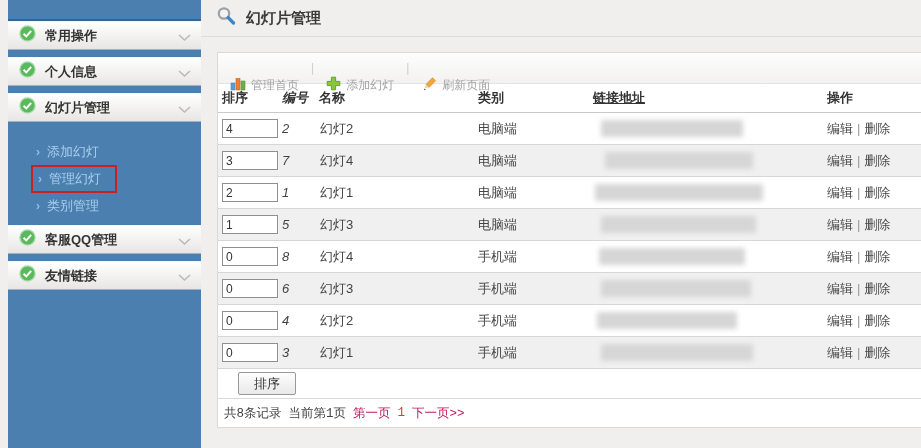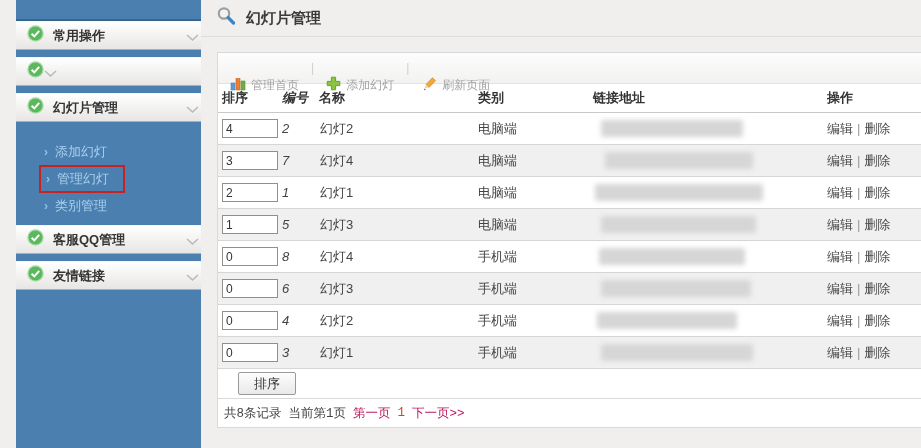--- a/index.html
+++ b/index.html
@@ -3,21 +3,21 @@
 <meta charset="utf-8">
 <style>
   * { box-sizing: border-box; margin: 0; padding: 0; }
   html,body { width:921px; height:448px; }
   body {
     font-family: "Liberation Sans", "DejaVu Sans", sans-serif;
     position: relative; overflow: hidden; background:#f0efed;
   }
   
   .sidebar {
-    position:absolute; left:16px; top:0; bottom:0; width:197px;
+    position:absolute; left:8px; top:0; bottom:0; width:197px;
     background:#4a7fb0; border-right:4px solid #1d4a6f;
   }
   .side-top { height:21px; border-bottom:2px solid #39658c; }
   .menu-bar {
     height:29px; margin-bottom:7px; display:flex; align-items:center;
     padding:0 10px 0 11px; cursor:pointer;
     background:linear-gradient(#ffffff,#e7e6e4);
     border-top:1px solid #f4f7fa; border-bottom:1px solid #9db3c6;
   }
   .menu-bar .mlabel { font-size:13px; font-weight:bold; color:#333; margin-left:9px; flex:1; }
@@ -48,21 +48,21 @@
   .tool-item { display:flex; align-items:center; gap:5px; cursor:pointer;margin-top:34px; }
   .tool-sep { color:#cfcfcf; margin:0 12px; }
   
   .theader { height:29px; display:flex; align-items:center; font-size:13px; font-weight:bold; color:#333; border-bottom:1px solid #c9c9c9; background:#fff; }
   .trow { height:32px; display:flex; align-items:center; font-size:13px; color:#444; border-bottom:1px solid #d6d6d6; background:#fff; }
   .trow.alt { background:#f0f0f0; }
   .c-sort { width:64px; padding-left:4px; }
   .c-id   { width:28px; text-align:left;font-style:italic; }
   .c-name { width:168px; padding-left:10px; }
   .c-cat  { width:115px; }
-  .c-link { width:234px; }
+  .c-link { width:234px;text-decoration:underline; }
   .c-ops  { flex:1; }
   .theader .c-name { padding-left:9px; }
   .sort-input {
     width:56px; height:19px; border:1px solid #8f8f8f; background:#fff;
     font-size:12px; padding-left:3px; color:#333;
     font-family:"Liberation Sans","DejaVu Sans",sans-serif;
   }
   .blur-block { display:inline-block; height:17px; background:#d6d6d6; filter:blur(2.5px); border-radius:2px; vertical-align:middle; }
   .c-ops a { color:#4a4a4a; text-decoration:none; cursor:pointer;text-align:right; }
   .ops-sep { color:#9a9a9a; margin:0 4px; }
@@ -96,20 +96,21 @@
         </svg></span>
   </div>
 
   <div class="menu-bar">
     <span>
       <svg width="17" height="17" viewBox="0 0 17 17">
           <circle cx="8.5" cy="8.5" r="7.6" fill="#5cb85c" stroke="#a8dca8" stroke-width="1.3"></circle>
           <path d="M4.6 8.7l2.7 2.7 4.9-5.6" stroke="#fff" stroke-width="2" fill="none"></path>
         </svg>
     </span>
+    <span class="mlabel">个人信息</span>
     <span class="chev"><svg width="13" height="8" viewBox="0 0 13 8">
           <path d="M1 1l5.5 5L12 1" fill="none" stroke="#b3b3b3" stroke-width="1.5"></path>
         </svg></span>
   </div>
 
   <div class="menu-bar">
     <span>
       <svg width="17" height="17" viewBox="0 0 17 17">
           <circle cx="8.5" cy="8.5" r="7.6" fill="#5cb85c" stroke="#a8dca8" stroke-width="1.3"></circle>
           <path d="M4.6 8.7l2.7 2.7 4.9-5.6" stroke="#fff" stroke-width="2" fill="none"></path>

